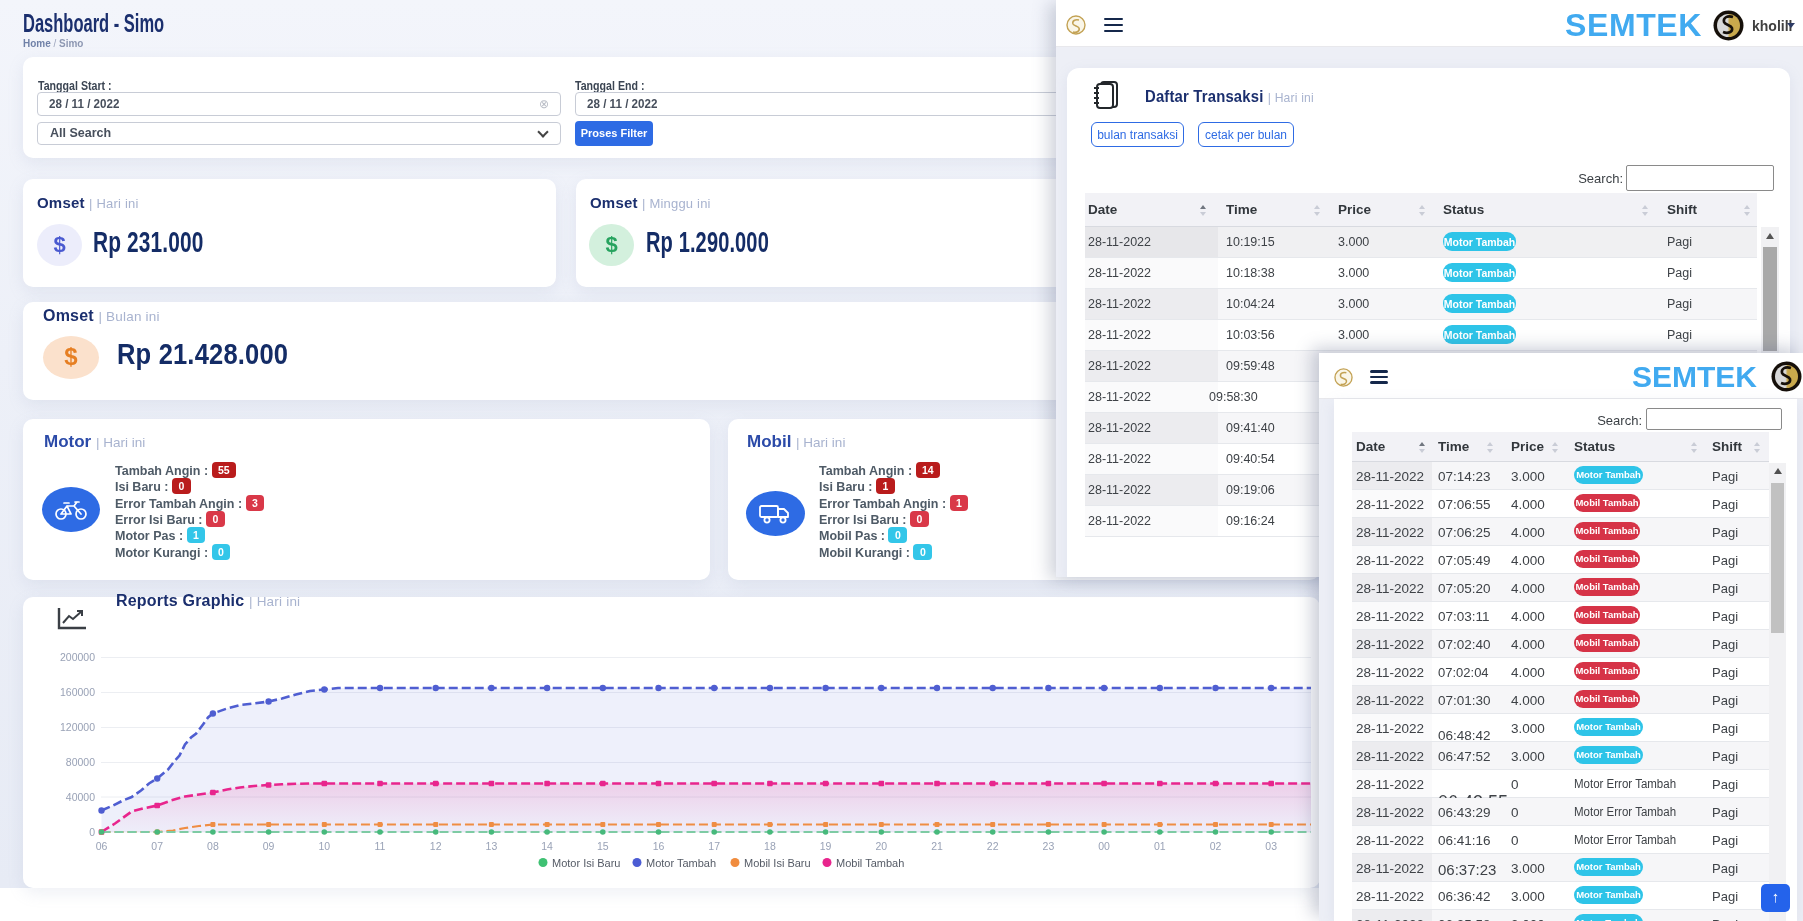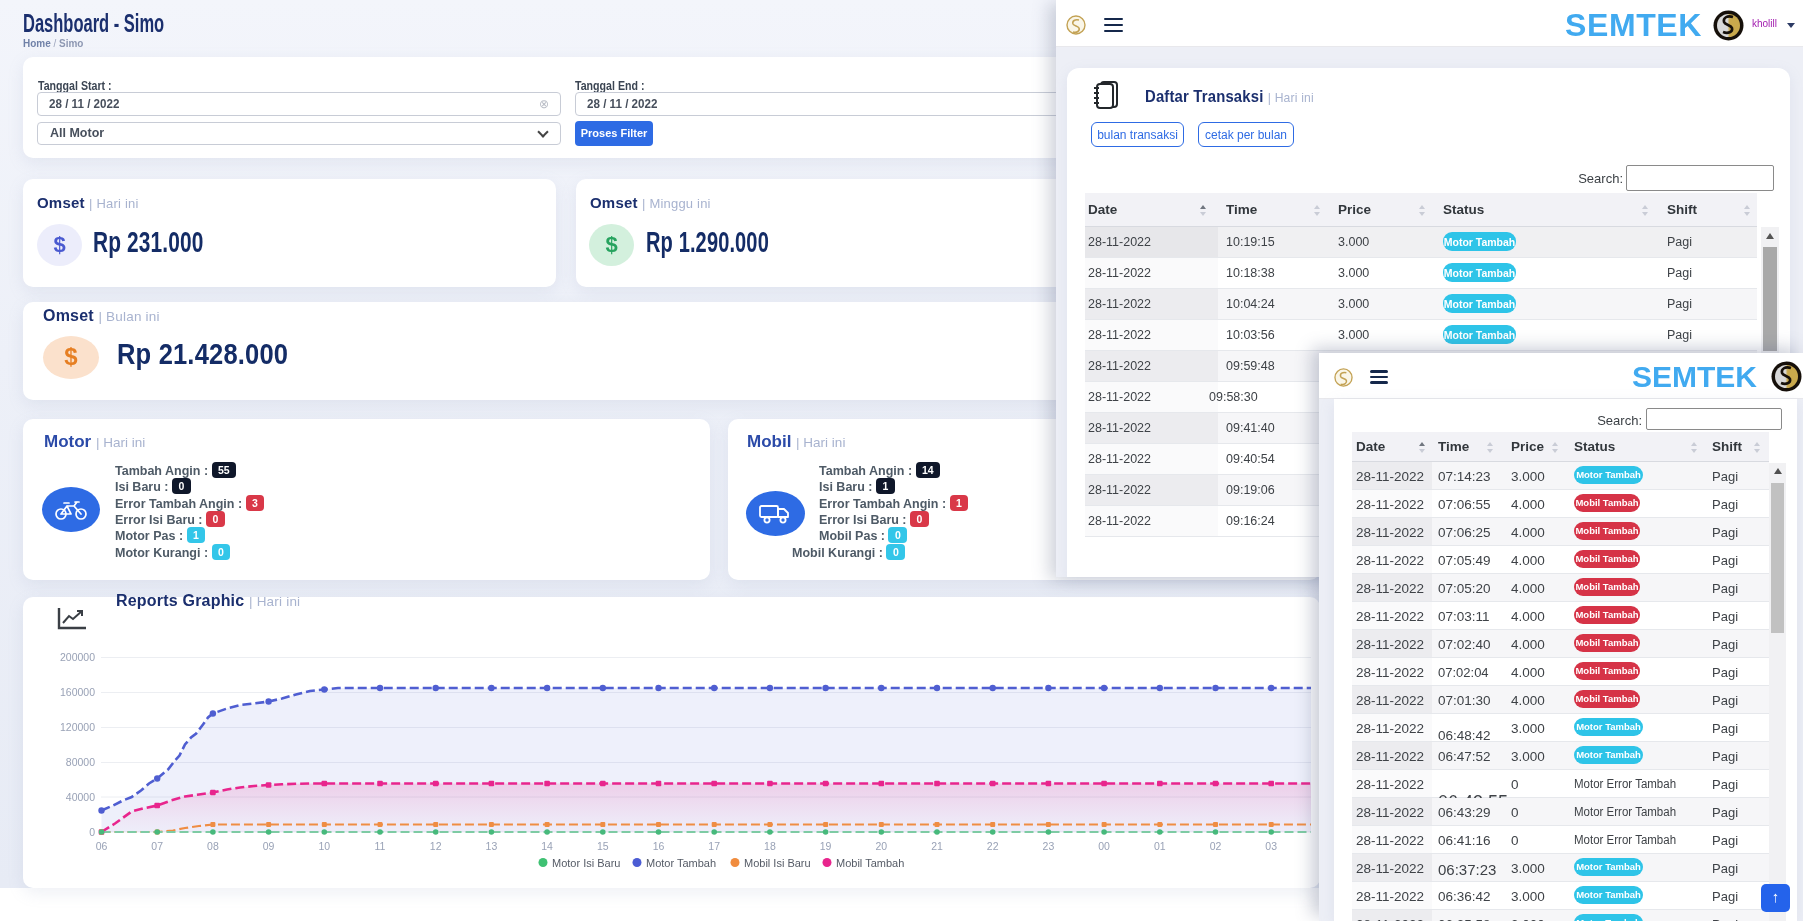--- a/index.html
+++ b/index.html
@@ -3,21 +3,21 @@
 <meta charset="utf-8">
 <style>
 *{margin:0;padding:0;box-sizing:border-box}
 html,body{width:1803px;height:921px}
 body{position:relative;font-family:"Liberation Sans",sans-serif;background:#fff;overflow:hidden}
 .a{position:absolute}
 .card{position:absolute;background:#fff;border-radius:10px;box-shadow:0 5px 16px rgba(140,152,185,.15)}
 .nv{color:#1b2f6e;font-weight:bold;letter-spacing:.2px}
 .gr{color:#a8b3cf}
 .badge{display:inline-block;border-radius:4px;color:#fff;font-weight:bold;font-size:10.5px;padding:2px 6.5px;position:relative;top:-1px}
-.bg-g{background:#0f172a}.bg-r{background:#d93848}.bg-c{background:#33c6e9}
+.bg-g{background:#b91c1c}.bg-r{background:#d93848}.bg-c{background:#33c6e9}
 .stat{position:absolute;font-size:12.5px;font-weight:bold;color:#4e5a66;white-space:nowrap}
 .th{position:absolute;font-weight:bold;font-size:13.5px;color:#32373c;white-space:nowrap}
 .tc{position:absolute;font-size:12.5px;color:#3e4247;white-space:nowrap}
 .aru{position:absolute;width:0;height:0;border-left:3.5px solid transparent;border-right:3.5px solid transparent;border-bottom:4.5px solid #c9ccd6}
 .ard{position:absolute;width:0;height:0;border-left:3.5px solid transparent;border-right:3.5px solid transparent;border-top:4.5px solid #c9ccd6}
 .pill{position:absolute;border-radius:9px;color:#fff;font-weight:bold;font-size:10.5px;text-align:center;padding-top:3.5px;height:19px;white-space:nowrap}
 .semtek{position:absolute;font-weight:bold;color:#41aaf0;letter-spacing:2.5px;white-space:nowrap}
 </style>
 </head>
 <body>
@@ -29,21 +29,21 @@
 
 <div class="card" style="left:23px;top:57px;width:1297px;height:101px"></div>
 <div class="a" style="left:38px;top:79px;font-size:12.5px;font-weight:bold;color:#3b4553;transform:scaleX(0.85);transform-origin:left top">Tanggal Start :</div>
 <div class="a" style="left:37px;top:92px;width:524px;height:24px;border:1px solid #c8ccd6;border-radius:4px;background:#fff"></div>
 <div class="a" style="left:49px;top:97px;font-size:12.5px;font-weight:bold;color:#474f5c;transform:scaleX(0.93);transform-origin:left top">28 / 11 / 2022</div>
 <div class="a" style="left:539px;top:97px;font-size:12px;color:#b9bdc6">⊗</div>
 <div class="a" style="left:575px;top:79px;font-size:12.5px;font-weight:bold;color:#3b4553;transform:scaleX(0.85);transform-origin:left top">Tanggal End :</div>
 <div class="a" style="left:575px;top:92px;width:745px;height:24px;border:1px solid #c8ccd6;border-radius:4px;background:#fff"></div>
 <div class="a" style="left:587px;top:97px;font-size:12.5px;font-weight:bold;color:#474f5c;transform:scaleX(0.93);transform-origin:left top">28 / 11 / 2022</div>
 <div class="a" style="left:37px;top:122px;width:524px;height:23px;border:1px solid #c8ccd6;border-radius:4px;background:#fff"></div>
-<div class="a" style="left:50px;top:126px;font-size:12.5px;font-weight:bold;color:#474f5c">All Motor</div>
+<div class="a" style="left:50px;top:126px;font-size:12.5px;font-weight:bold;color:#474f5c">All Search</div>
 <div class="a" style="left:539px;top:128px;width:8px;height:8px;border-right:2px solid #444;border-bottom:2px solid #444;transform:rotate(45deg)"></div>
 <div class="a" style="left:575px;top:121px;width:78px;height:25px;background:#2e6be4;border-radius:4px;color:#fff;font-size:11px;font-weight:bold;text-align:center;padding-top:6px">Proses Filter</div>
 
 <div class="card" style="left:23px;top:179px;width:533px;height:108px"></div>
 <div class="a nv" style="left:37px;top:194px;font-size:15px">Omset <span class="gr" style="font-weight:normal;font-size:13px">| Hari ini</span></div>
 <div class="a" style="left:37px;top:224px;width:45px;height:42px;border-radius:50%;background:#ecedfb;color:#4a5ad0;font-size:22px;font-weight:bold;text-align:center;padding-top:8px">$</div>
 <div class="a nv" style="left:93px;top:226px;font-size:29px;color:#142c66;transform:scaleX(0.72);transform-origin:left top">Rp 231.000</div>
 
 <div class="card" style="left:576px;top:179px;width:534px;height:108px"></div>
 <div class="a nv" style="left:590px;top:194px;font-size:15px">Omset <span class="gr" style="font-weight:normal;font-size:13px">| Minggu ini</span></div>
@@ -77,21 +77,21 @@
 <rect x="2" y="4" width="18" height="11" rx="1.5" fill="none" stroke="#fff" stroke-width="1.8"></rect>
 <path d="M20 7 h6 l4 4 v4 h-10 z" fill="none" stroke="#fff" stroke-width="1.8" stroke-linejoin="round"></path>
 <circle cx="9" cy="18" r="2.6" fill="none" stroke="#fff" stroke-width="1.8"></circle>
 <circle cx="25" cy="18" r="2.6" fill="none" stroke="#fff" stroke-width="1.8"></circle>
 </svg>
 <div class="stat" style="left:819px;top:463px">Tambah Angin : <span class="badge bg-g">14</span></div>
 <div class="stat" style="left:819px;top:479px">Isi Baru : <span class="badge bg-g">1</span></div>
 <div class="stat" style="left:819px;top:495.5px">Error Tambah Angin : <span class="badge bg-r">1</span></div>
 <div class="stat" style="left:819px;top:512px">Error Isi Baru : <span class="badge bg-r">0</span></div>
 <div class="stat" style="left:819px;top:528px">Mobil Pas : <span class="badge bg-c">0</span></div>
-<div class="stat" style="left:792px;top:544.5px">Mobil Kurangi : <span class="badge bg-c">0</span></div>
+<div class="stat" style="left:819px;top:544.5px">Mobil Kurangi : <span class="badge bg-c">0</span></div>
 
 <div class="card" style="left:23px;top:597px;width:1297px;height:291px"></div>
 <svg class="a" style="left:23px;top:597px" width="1297" height="291" viewBox="0 0 1297 290">
 <defs>
 <linearGradient id="pinkf" x1="0" y1="0" x2="0" y2="1">
   <stop offset="0" stop-color="rgba(232,37,141,0.16)"></stop>
         <stop offset="0.7" stop-color="rgba(232,37,141,0.05)"></stop>
         <stop offset="1" stop-color="rgba(232,37,141,0.01)"></stop>
 </linearGradient>
 </defs>
@@ -256,21 +256,21 @@
     <defs>
         <linearGradient id="gl1" x1="0" y1="0" x2="1" y2="0">
           <stop offset="0.45" stop-color="#d9d9d9"></stop>
           <stop offset="0.55" stop-color="#c9a94c"></stop>
         </linearGradient>
       </defs>
     <circle cx="15.5" cy="15.5" r="15" fill="#16100a"></circle>
     <circle cx="15.5" cy="15.5" r="11.5" fill="url(#gl1)"></circle>
     <path d="M20 7 c-6 -2 -10 1 -9 5 c1 3 7 3 8 6 c1 4 -4 6 -9 4" fill="none" stroke="#16100a" stroke-width="2.6"></path>
   </svg>
-  <div class="a" style="left:696px;top:18px;font-size:10px;font-weight:normal;color:#a21caf">kholill</div>
+  <div class="a" style="left:696px;top:18px;font-size:14px;font-weight:bold;color:#404040">kholill</div>
   <div class="a" style="left:731px;top:23px;width:0;height:0;border-left:4.5px solid transparent;border-right:4.5px solid transparent;border-top:5.5px solid #2c3a64"></div>
 
   <div class="a" style="left:11px;top:68px;width:723px;height:509px;background:#fff;border-radius:12px 12px 0 0;box-shadow:0 4px 14px rgba(140,152,185,.15)"></div>
   <svg class="a" style="left:36px;top:80px" width="27" height="30" viewBox="0 0 27 30">
     <rect x="9" y="2" width="16" height="25" rx="3" fill="#fff" stroke="#23272b" stroke-width="2"></rect>
     <rect x="5" y="4" width="16" height="24" rx="3" fill="#fff" stroke="#23272b" stroke-width="2"></rect>
     <path d="M2 8 h5 M2 13 h5 M2 18 h5 M2 23 h5" stroke="#23272b" stroke-width="1.8"></path>
   </svg>
   <div class="a nv" style="left:89px;top:87px;font-size:16.5px;transform:scaleX(0.90);transform-origin:left top">Daftar Transaksi <span class="gr" style="font-weight:normal;font-size:13.5px">| Hari ini</span></div>
   <div class="a" style="left:35px;top:122px;width:93px;height:25px;border:1.5px solid #2e6be4;border-radius:6px;background:#fff;color:#2e6be4;font-size:12px;text-align:center;padding-top:5px">bulan transaksi</div>

